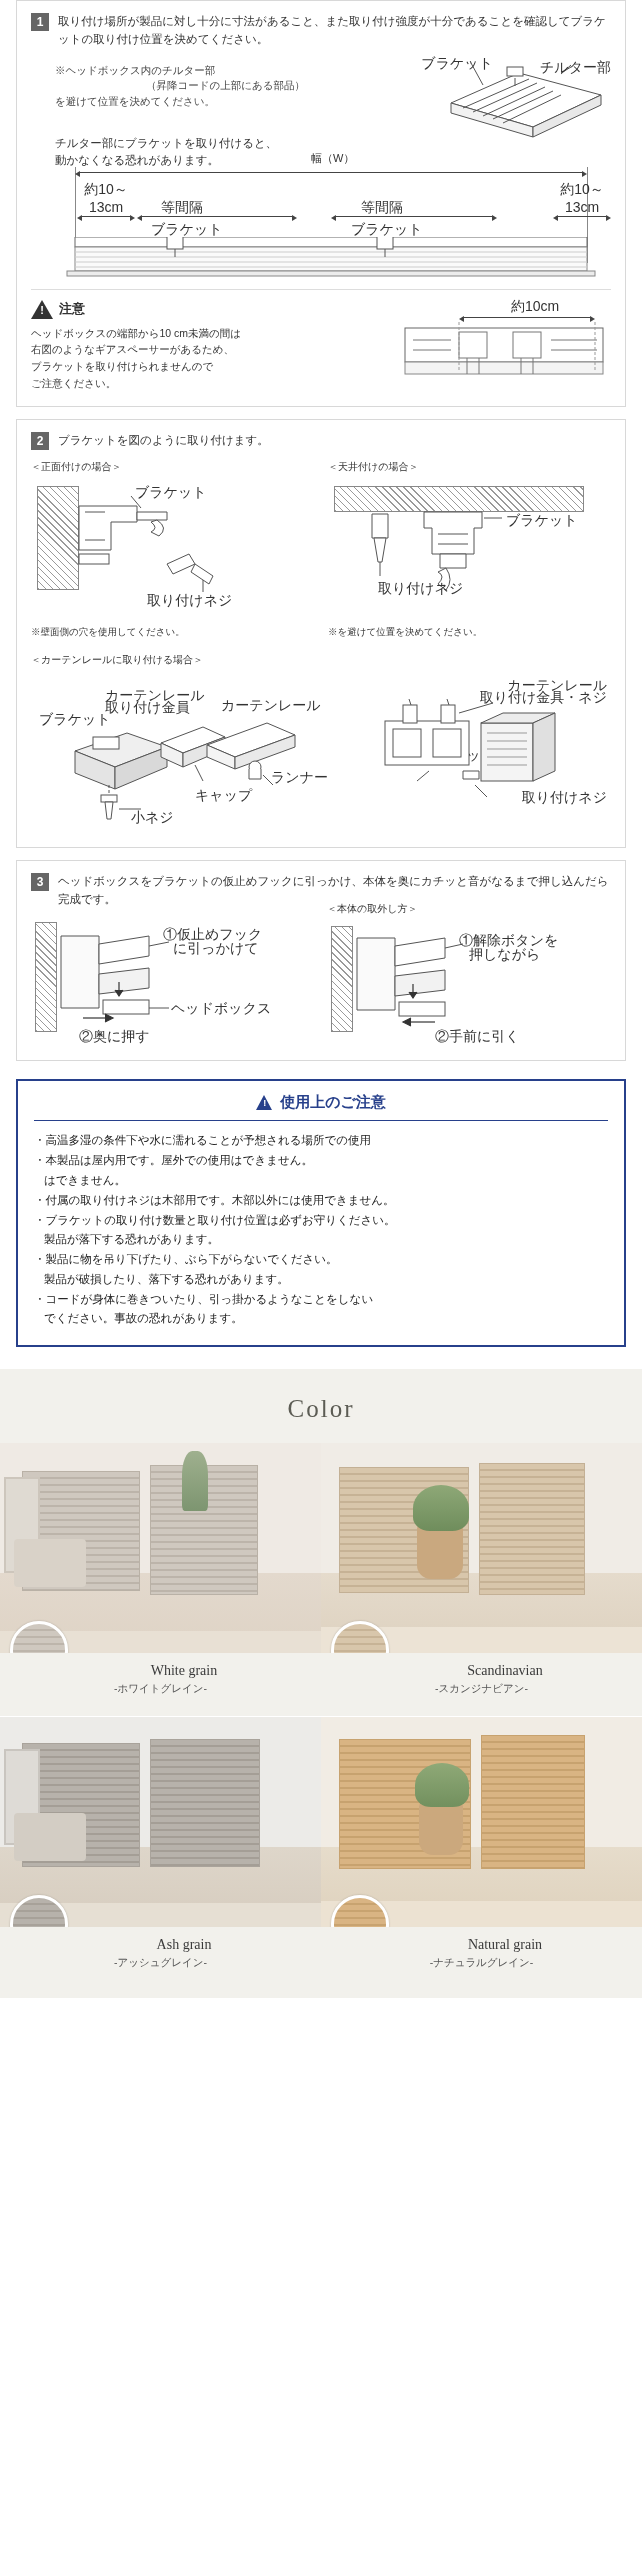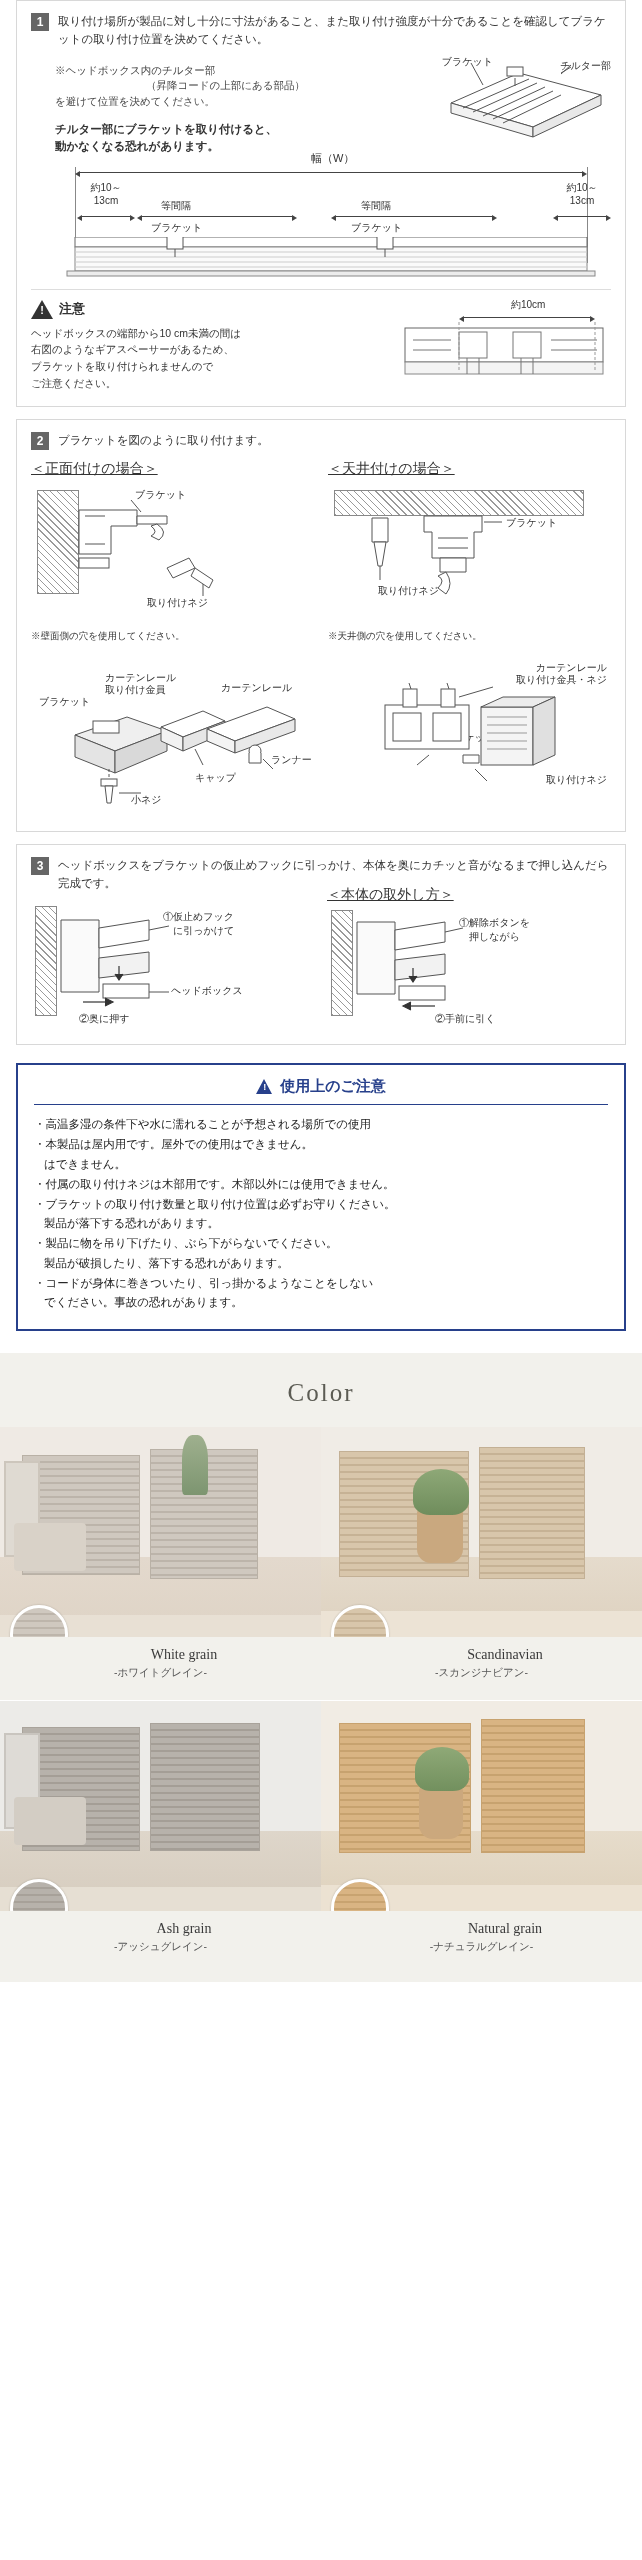--- a/index.html
+++ b/index.html
@@ -26,25 +26,25 @@
     width: 18px; height: 18px;
     background: #666666;
     color: #ffffff;
     font-size: 12px;
     line-height: 18px;
     text-align:center;
     font-weight: bold;
   }
   .step-text { font-size: 11.5px; line-height: 1.55; color:#333; }
   .note-small { font-size: 10.5px; line-height: 1.5; color:#444; margin-top:6px; }
-  .bold-line { font-weight: bold; font-size: 11.5px; line-height:1.55; margin-top:10px; }
+  .bold-line { font-weight: normal; font-size: 11.5px; line-height:1.55; margin-top:24px; }
 
   
   .fig { position: relative; }
-  .lbl { position:absolute; font-size:10px; color:#333; white-space:nowrap; }
+  .lbl { position:absolute; font-size:14px; color:#333; white-space:nowrap; }
 
   
   .s1-top { position:relative; height:92px; margin-top:6px; }
   .s1-measure { position:relative; height:128px; margin-top:4px; }
   .vline { position:absolute; background:#555; width:1px; }
 
   .arrowspan { position:absolute; height:10px; }
   .arrowspan:before, .arrowspan:after {
     content:""; position:absolute; top:4px; width:0; height:0;
     border-top:3px solid transparent; border-bottom:3px solid transparent;
@@ -70,21 +70,21 @@
   }
   .tri-wrap:after{
     content:"!"; position:absolute; left:0; top:4px; width:22px; text-align:center;
     color:#fff; font-size:11px; font-weight:bold; line-height:13px;
   }
   .caution-body { font-size:10.5px; line-height:1.6; margin-top:6px; color:#333; }
 
   
   .two-col { display:flex; gap:14px; margin-top:10px; }
   .two-col > div { flex:1 1 0; }
-  .sub-title { font-size:14px; color:#333; margin-bottom:6px;text-decoration:underline; }
+  .sub-title { font-size:10px; color:#333; margin-bottom:6px; }
   .hatch {
     background-image: repeating-linear-gradient(45deg,#9a9a9a 0 1px, transparent 1px 5px);
   }
   .foot-note { font-size:9.5px; color:#333; margin-top:6px; }
 
   
   .s3-figs { display:flex; gap:12px; margin-top:8px; }
   .s3-figs > div { flex:1 1 0; position:relative; }
 
   
@@ -328,25 +328,26 @@
             <g fill="#ffffff" stroke="#555" stroke-width="1">
               <path d="M38,4 L54,4 L54,28 L38,28 Z"></path>
               <path d="M40,28 L52,28 L48,52 L44,52 Z"></path>
             </g>
             <line x1="150" y1="8" x2="168" y2="8" stroke="#555" stroke-width="1"></line>
             <line x1="46" y1="52" x2="46" y2="66" stroke="#555" stroke-width="1"></line>
           </svg>
           <div class="lbl" style="left:178px;top:32px;">ブラケット</div>
           <div class="lbl" style="left:50px;top:100px;">取り付けネジ</div>
         </div>
-        <div class="foot-note">※天井側の穴を使用してください。</div>
+        <div class="foot-note">※を避けて位置を決めてください。</div>
       </div>
     </div>
 
     <div style="margin-top:14px;">
+      <div class="sub-title">＜カーテンレールに取り付ける場合＞</div>
       <div class="fig" style="height:160px;position:relative;">
 
         <div class="lbl" style="left:8px;top:38px;">ブラケット</div>
         <div class="lbl" style="left:74px;top:14px;">カーテンレール</div>
         <div class="lbl" style="left:74px;top:26px;">取り付け金員</div>
         <div class="lbl" style="left:190px;top:24px;">カーテンレール</div>
         <div class="lbl" style="left:240px;top:96px;">ランナー</div>
         <div class="lbl" style="left:164px;top:114px;">キャップ</div>
         <div class="lbl" style="left:100px;top:136px;">小ネジ</div>
 

